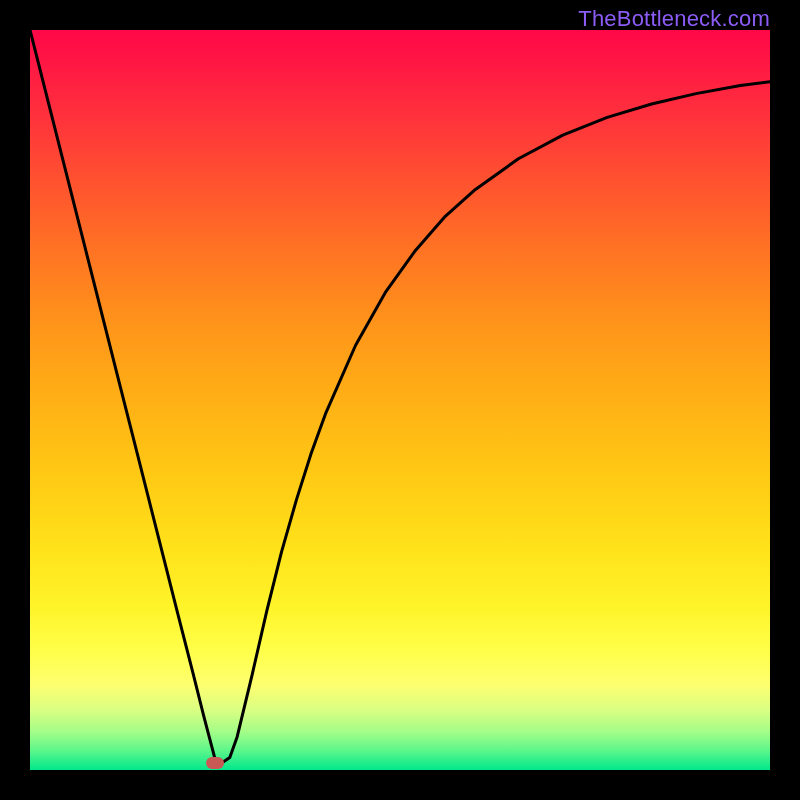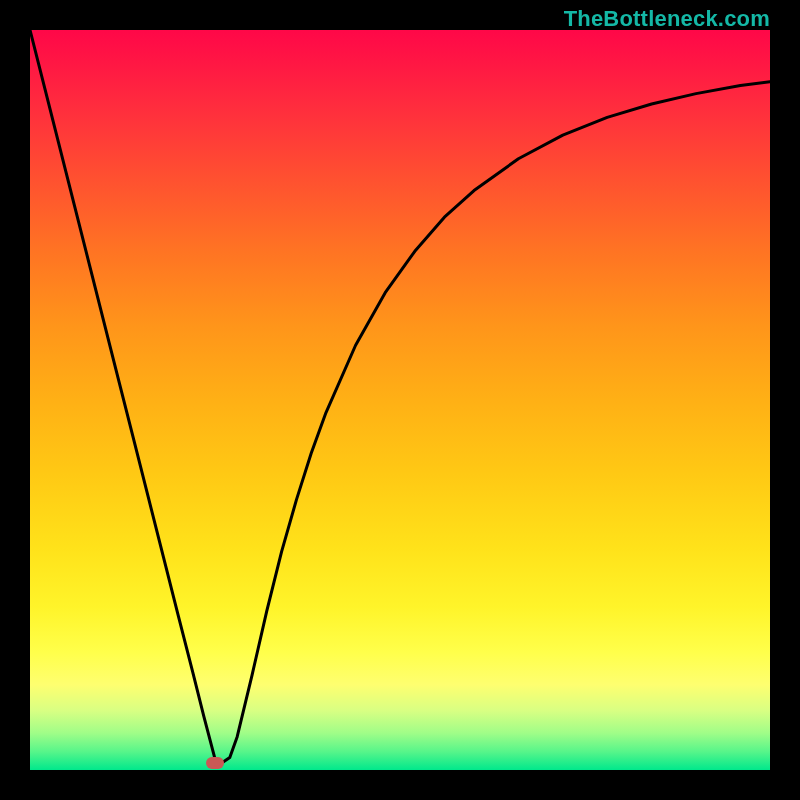--- a/index.html
+++ b/index.html
@@ -35,23 +35,23 @@
     position: absolute;
     left: 0;
     top: 0;
     width: 100%;
     height: 100%;
   }
   .watermark {
     position: absolute;
     top: 6px;
     right: 30px;
-    color: #14b8a6;
+    color: #8b5cf6;
     font-size: 22px;
-    font-weight: 700;
+    font-weight: 400;
     letter-spacing: 0.2px;
   }
   .marker {
     position: absolute;
     width: 18px;
     height: 12px;
     border-radius: 6px;
     transform: translate(-50%, -50%);
   }
 </style>

